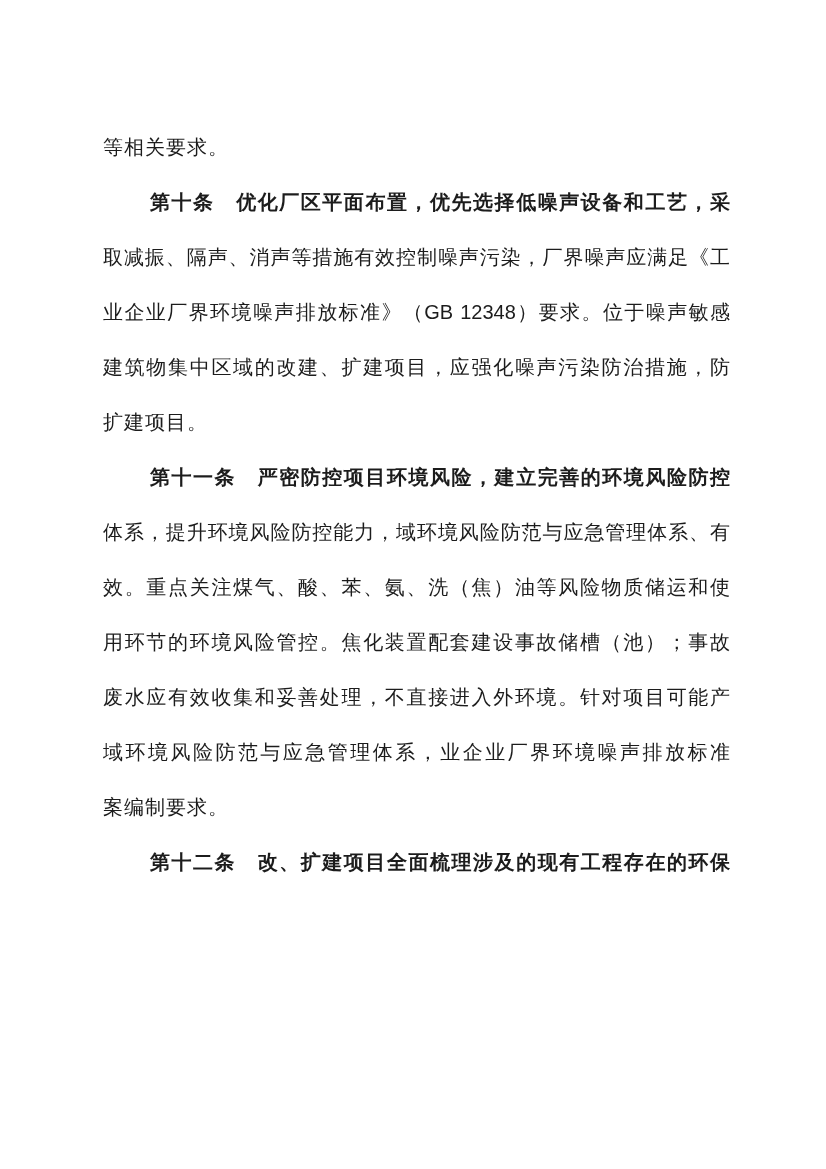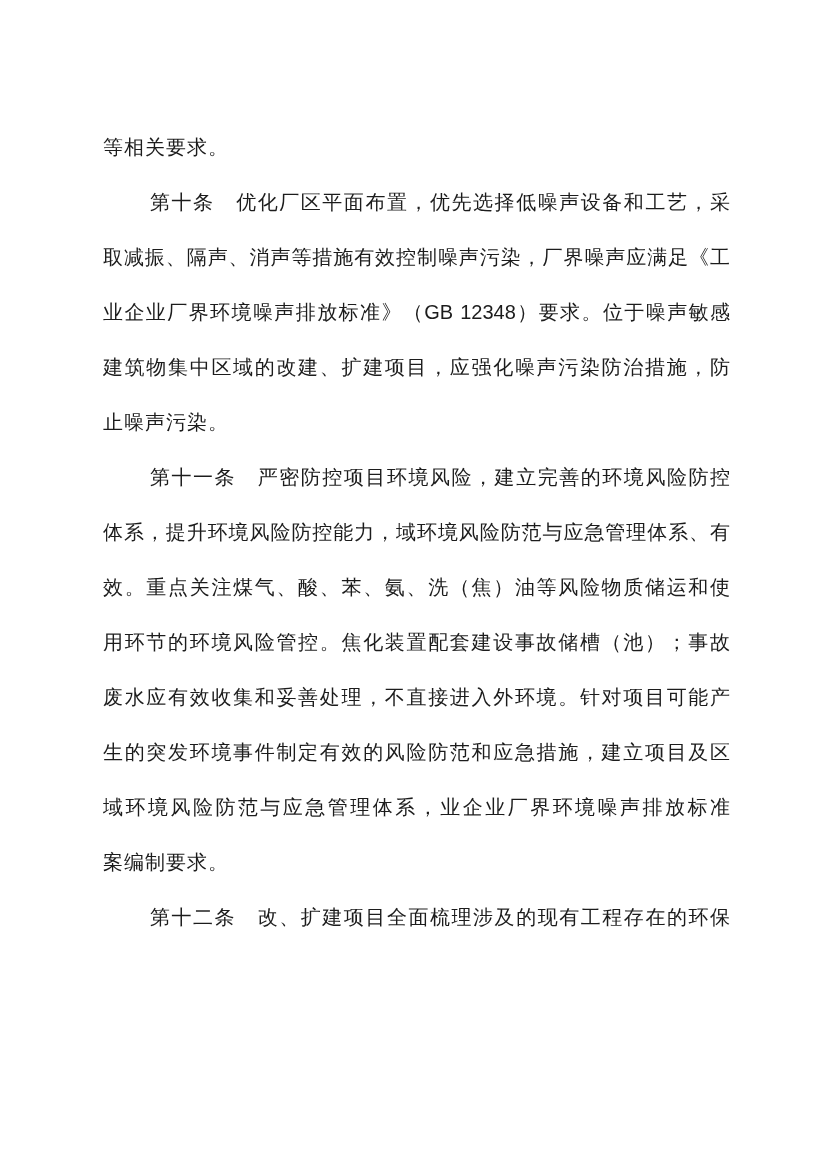--- a/index.html
+++ b/index.html
@@ -37,20 +37,21 @@
     text-align: justify;
     text-align-last: justify;
     text-justify: inter-character;
   }
   .line.plain {
     text-align: left;
     letter-spacing: 1px;
   }
   .line.indent {
     padding-left: 47px;
+    font-weight: bold;
   }
   .footer {
     position: absolute;
     left: 104px;
     top: 1028px;
     font-size: 19px;
     line-height: 26px;
     color: #3d3d3d;
     letter-spacing: 3px;
   }
@@ -61,29 +62,28 @@
 <div class="page">
   <div class="doc-body">
       <div class="paragraph">
         <div class="line plain">等相关要求。</div>
       </div>
       <div class="paragraph">
         <div class="line justify indent">第十条　优化厂区平面布置，优先选择低噪声设备和工艺，采</div>
         <div class="line justify">取减振、隔声、消声等措施有效控制噪声污染，厂界噪声应满足《工</div>
         <div class="line justify">业企业厂界环境噪声排放标准》（GB 12348）要求。位于噪声敏感</div>
         <div class="line justify">建筑物集中区域的改建、扩建项目，应强化噪声污染防治措施，防</div>
-        <div class="line plain">止噪声污染。</div>
+        <div class="line plain">扩建项目。</div>
       </div>
       <div class="paragraph">
         <div class="line justify indent">第十一条　严密防控项目环境风险，建立完善的环境风险防控</div>
         <div class="line justify">体系，提升环境风险防控能力，域环境风险防范与应急管理体系、有</div>
         <div class="line justify">效。重点关注煤气、酸、苯、氨、洗（焦）油等风险物质储运和使</div>
         <div class="line justify">用环节的环境风险管控。焦化装置配套建设事故储槽（池）；事故</div>
         <div class="line justify">废水应有效收集和妥善处理，不直接进入外环境。针对项目可能产</div>
-        <div class="line justify">生的突发环境事件制定有效的风险防范和应急措施，建立项目及区</div>
         <div class="line justify">域环境风险防范与应急管理体系，业企业厂界环境噪声排放标准</div>
         <div class="line plain">案编制要求。</div>
       </div>
       <div class="paragraph">
         <div class="line justify indent">第十二条　改、扩建项目全面梳理涉及的现有工程存在的环保</div>
       </div>
     </div>
   <div class="footer">
     <span>— 8 —</span>
   </div>

